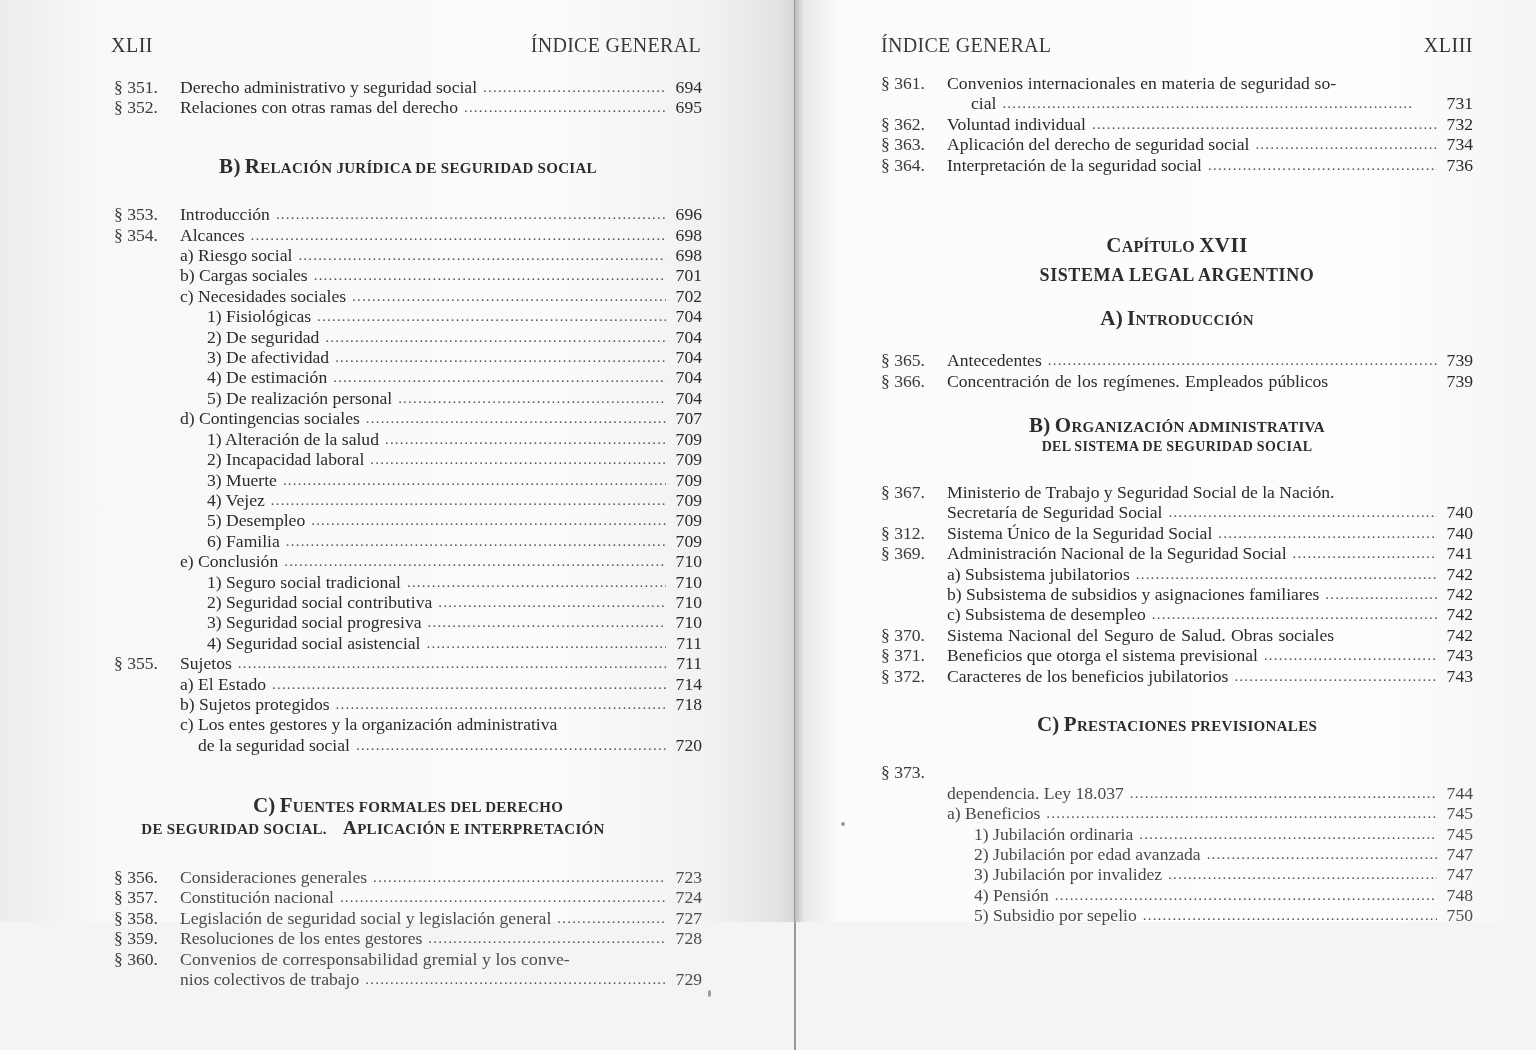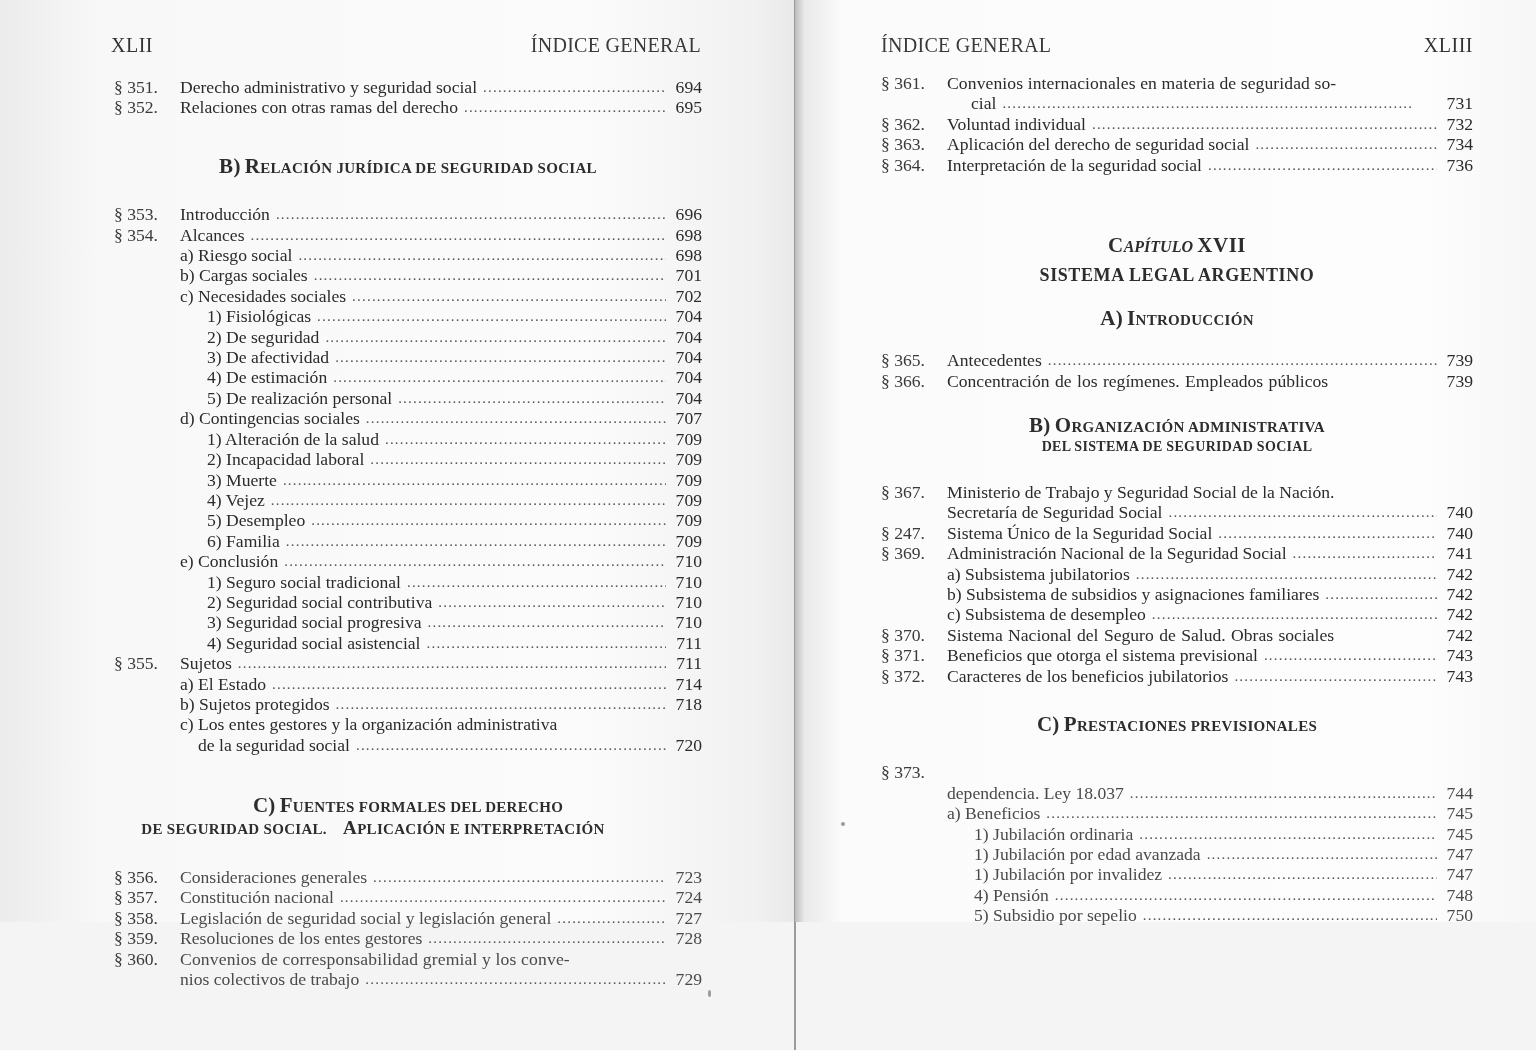--- a/index.html
+++ b/index.html
@@ -5,21 +5,21 @@
   html, body { margin: 0; padding: 0; }
   body {
     width: 1536px; height: 1050px; overflow: hidden;
     background: #f4f4f4;
     font-family: "Liberation Serif", "DejaVu Serif", serif;
     color: #2b2b2b;
     position: relative;
   }
   .spread { position: absolute; inset: 0; }
   .page {
-    position: absolute; top: 0; height: 922px; padding-left: 44px;
+    position: absolute; top: 0; height: 922px;
   }
   .page-left {
     left: 0; width: 795px;
     background: linear-gradient(90deg, #ececec 0%, #f8f8f8 12%, #fbfbfb 70%, #f1f1f1 90%, #e3e3e3 98%, #d6d6d6 100%);
   }
   .page-right {
     left: 795px; width: 741px;
     background: linear-gradient(90deg, #bdbdbd 0%, #e9e9e9 1.2%, #fbfbfb 6%, #fdfdfd 80%, #f4f4f4 100%);
   }
   .gutter-line {
@@ -54,21 +54,21 @@
   .entry.lvl1 .text-block { padding-left: 0; }
   .entry.lvl2 .text-block { padding-left: 27px; }
 
   .section-heading {
     text-align: center; font-weight: bold; color: #2d2d2d;
     font-size: 15px; letter-spacing: 0.3px; text-transform: uppercase;
   }
   .section-heading .big { font-size: 21px; }
   .chapter-heading { text-align: center; font-weight: bold; color: #2d2d2d; }
   .chapter-heading .cap { font-size: 21px; letter-spacing: 0.5px; }
-  .chapter-heading .cap-small { font-size: 16px; text-transform: uppercase; font-style: italic; }
+  .chapter-heading .cap-small { font-size: 16px; text-transform: uppercase; }
   .chapter-title { text-align: center; font-weight: bold; font-size: 18px; letter-spacing: 0.6px; color: #2d2d2d; }
 
   .faded { color: #4a4a4a; }
   .speck { position: absolute; background: #9a9a9a; border-radius: 50%; }
 </style>
 </head>
 <body>
 
 <div class="spread">
 
@@ -491,21 +491,21 @@
           <span class="sec"></span>
           <span class="text-block">
               <span class="label">Secretaría de Seguridad Social</span>
               <span class="leader"></span>
             </span>
           <span class="page-num">740</span>
         </div>
       </div>
       <div id="right-b-list">
           <div class="entry">
-            <span class="sec">§ 247.</span>
+            <span class="sec">§ 312.</span>
             <span class="text-block">
               <span class="label">Sistema Único de la Seguridad Social</span>
               <span class="leader"></span>
             </span>
             <span class="page-num">740</span>
           </div>
           <div class="entry">
             <span class="sec">§ 369.</span>
             <span class="text-block">
               <span class="label">Administración Nacional de la Seguridad Social</span>
@@ -597,29 +597,29 @@
               <span class="sec"></span>
               <span class="text-block">
                 <span class="label">1) Jubilación ordinaria</span>
                 <span class="leader"></span>
               </span>
               <span class="page-num">745</span>
             </div>
             <div class="entry lvl2">
               <span class="sec"></span>
               <span class="text-block">
-                <span class="label">1) Jubilación por edad avanzada</span>
+                <span class="label">2) Jubilación por edad avanzada</span>
                 <span class="leader"></span>
               </span>
               <span class="page-num">747</span>
             </div>
             <div class="entry lvl2">
               <span class="sec"></span>
               <span class="text-block">
-                <span class="label">1) Jubilación por invalidez</span>
+                <span class="label">3) Jubilación por invalidez</span>
                 <span class="leader"></span>
               </span>
               <span class="page-num">747</span>
             </div>
             <div class="entry lvl2">
               <span class="sec"></span>
               <span class="text-block">
                 <span class="label">4) Pensión</span>
                 <span class="leader"></span>
               </span>

